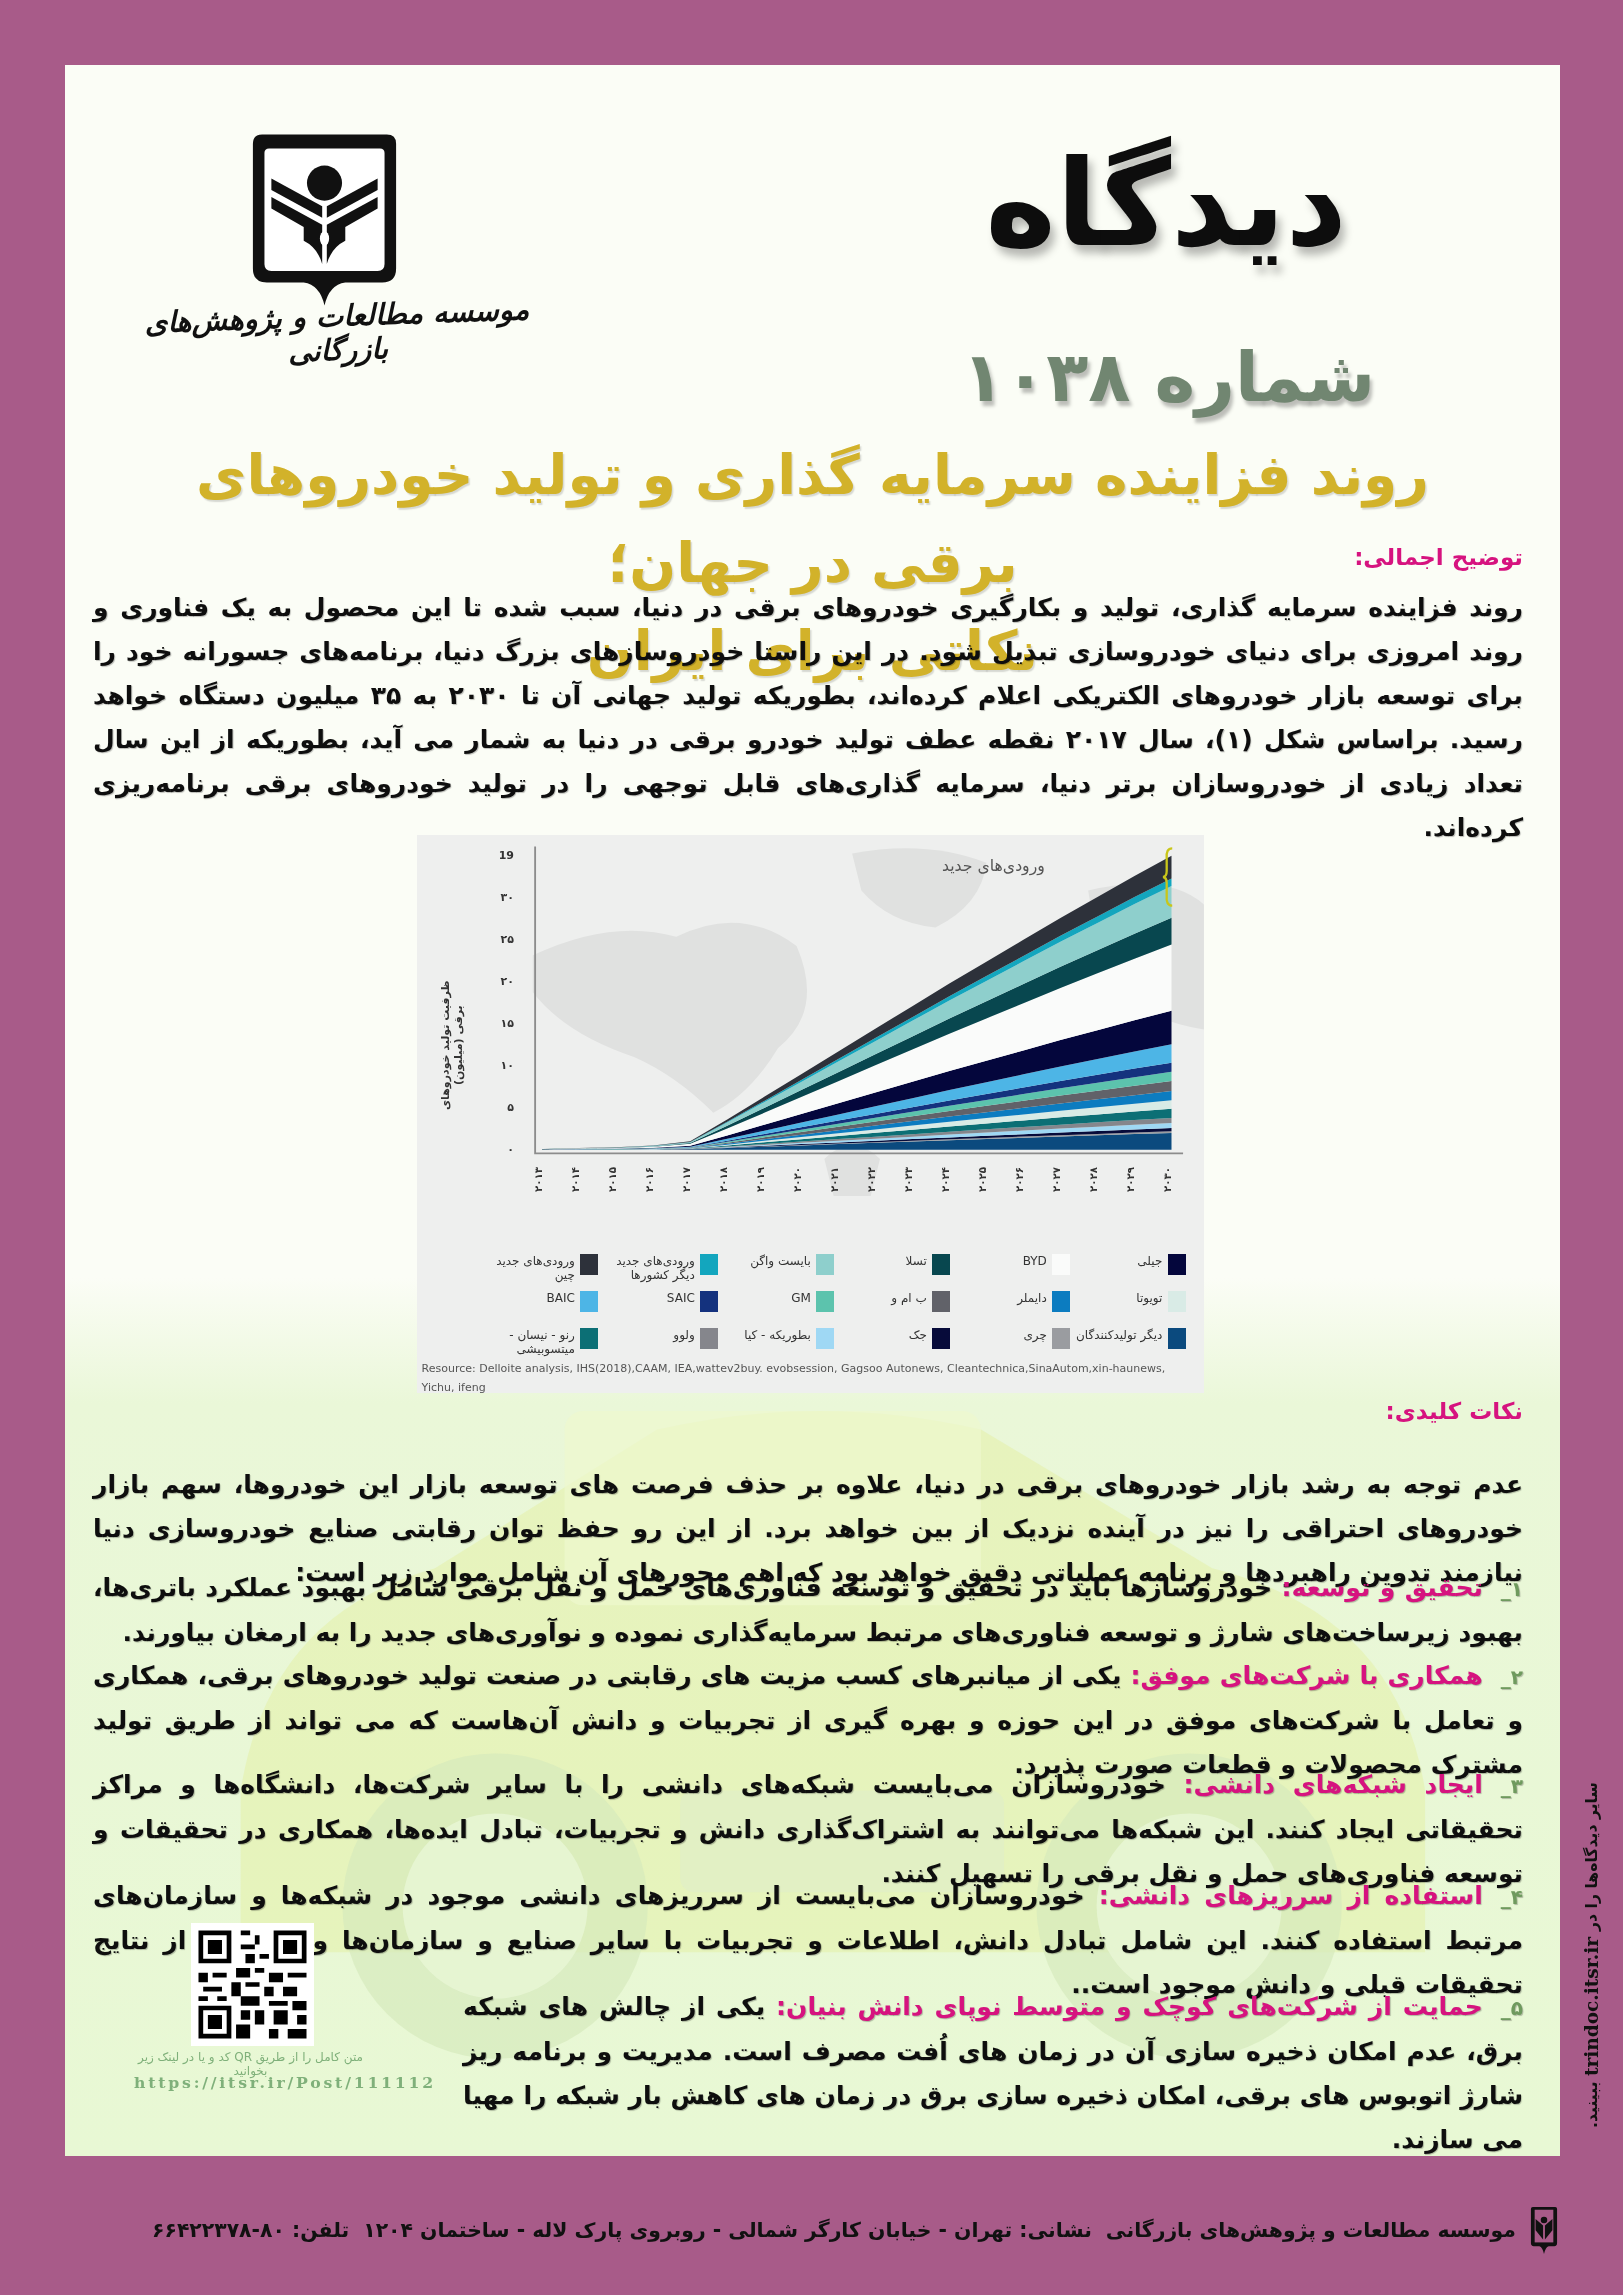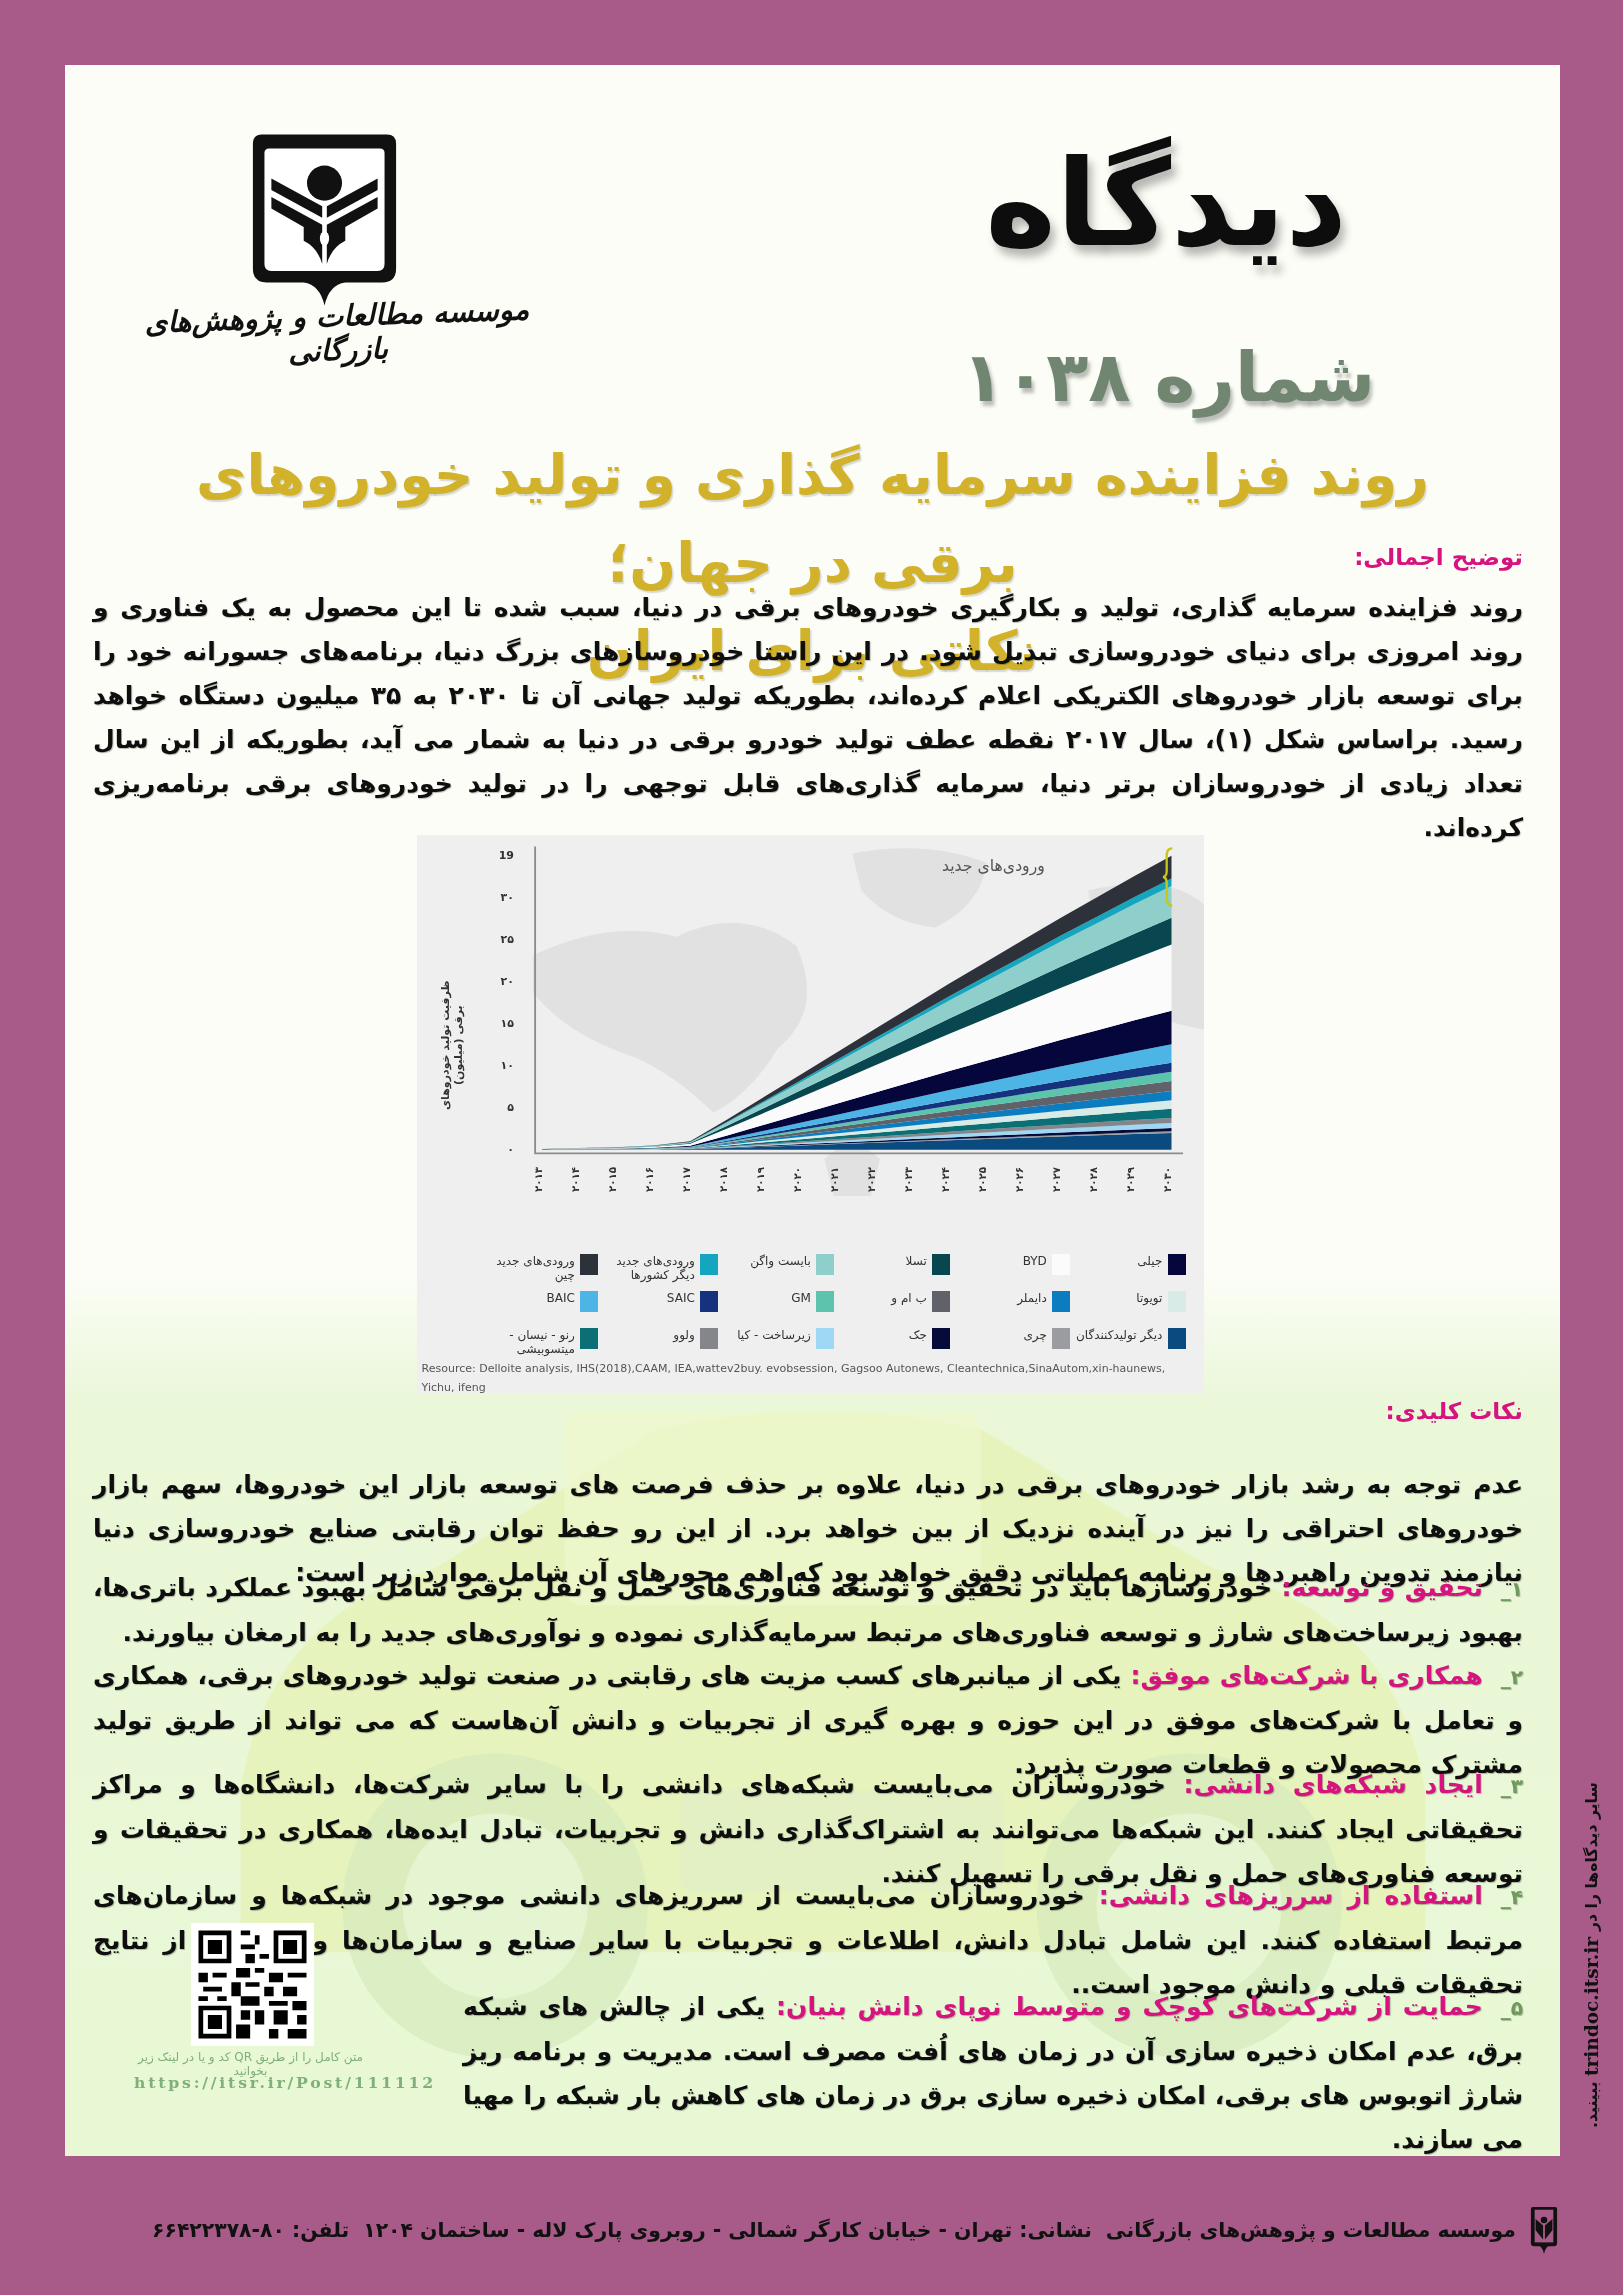--- a/index.html
+++ b/index.html
@@ -281,21 +281,21 @@
         <div class="legend-item" style="right: 134px; top: 74px; width: 120px;">
           <div class="legend-swatch" style="background: rgb(154, 156, 160);"></div>
           <div class="legend-text">چری</div>
         </div>
         <div class="legend-item" style="right: 254px; top: 74px; width: 120px;">
           <div class="legend-swatch" style="background: rgb(7, 11, 58);"></div>
           <div class="legend-text">جک</div>
         </div>
         <div class="legend-item" style="right: 370px; top: 74px; width: 120px;">
           <div class="legend-swatch" style="background: rgb(159, 216, 244);"></div>
-          <div class="legend-text">زیرساخت - کیا</div>
+          <div class="legend-text">بطوریکه - کیا</div>
         </div>
         <div class="legend-item" style="right: 486px; top: 74px; width: 120px;">
           <div class="legend-swatch" style="background: rgb(133, 134, 140);"></div>
           <div class="legend-text">ولوو</div>
         </div>
         <div class="legend-item" style="right: 606px; top: 74px; width: 120px;">
           <div class="legend-swatch" style="background: rgb(12, 111, 117);"></div>
           <div class="legend-text">رنو - نیسان - میتسوبیشی</div>
         </div>
       </div>

